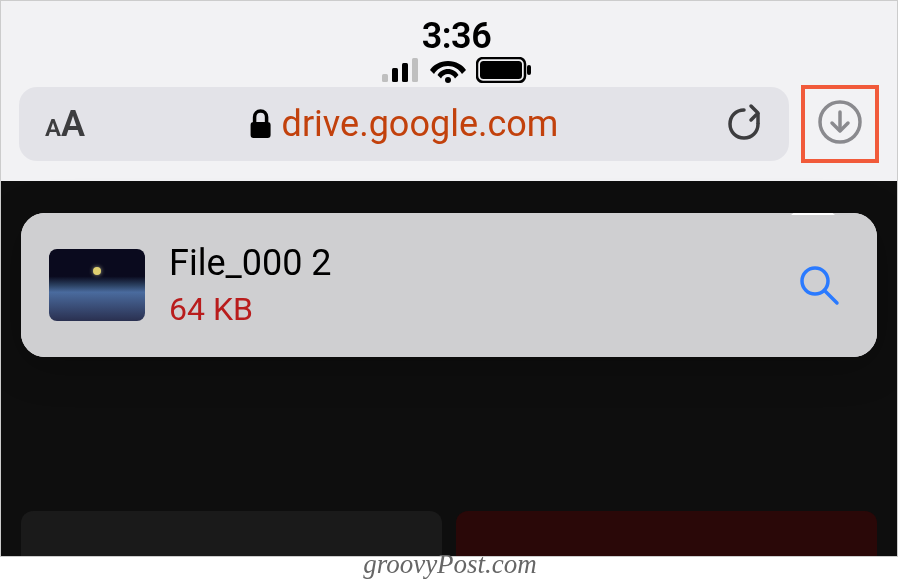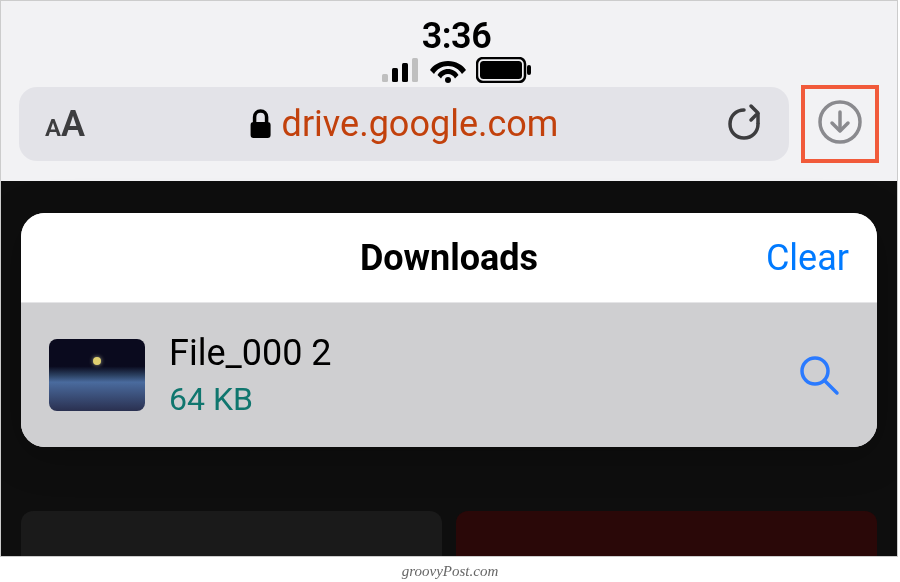--- a/index.html
+++ b/index.html
@@ -167,21 +167,21 @@
     }
     .file-info { flex: 1; }
     .file-name {
       font-size: 36px;
       color: #000;
       font-weight: 400;
       line-height: 1.2;
     }
     .file-size {
       font-size: 32px;
-      color: #0f766e;
+      color: #b91c1c;
       margin-top: 4px;
     }
     .find-btn { display: flex; margin-right: 8px; }
     .dark-thumbs {
       position: absolute;
       bottom: 0;
       left: 20px;
       right: 20px;
       height: 70px;
       display: flex;
@@ -193,21 +193,21 @@
       border-radius: 12px 12px 0 0;
     }
     .dark-thumb.right { background: #2a0808; }
     .watermark {
       position: absolute;
       bottom: 2px;
       left: 50%;
       transform: translateX(-50%);
       font-family: Georgia, serif;
       font-style: italic;
-      font-size: 15px;
+      font-size: 27px;
       color: #666;
     }
   </style>
 </head>
 <body>
 
 <div class="frame">
   <div class="status-bar">
     <div class="time">3:36</div>
     <div class="status-icons">
@@ -272,24 +272,20 @@
 
   <div class="dark-bg">
     <div class="dark-thumbs">
       <div class="dark-thumb"></div>
       <div class="dark-thumb right"></div>
     </div>
   </div>
 
   <div class="popover">
     <div class="popover-arrow"></div>
-    <div class="popover-header">
-      <div class="popover-title">Downloads</div>
-      <div class="clear-btn">Clear</div>
-    </div>
     <div class="download-item">
       <div class="thumb"></div>
       <div class="file-info">
         <div class="file-name">File_000 2</div>
         <div class="file-size">64 KB</div>
       </div>
       <div class="find-btn">
         <svg width="44" height="44" viewBox="0 0 44 44">
           <circle cx="18" cy="18" r="13" fill="none" stroke="#2a7aff" stroke-width="3.5"></circle>
           <line x1="28" y1="28" x2="40" y2="40" stroke="#2a7aff" stroke-width="3.5" stroke-linecap="round"></line>

